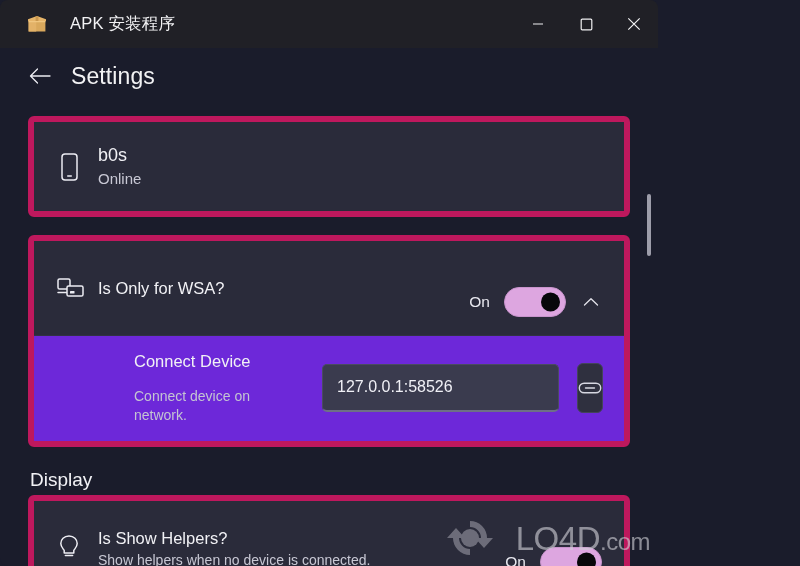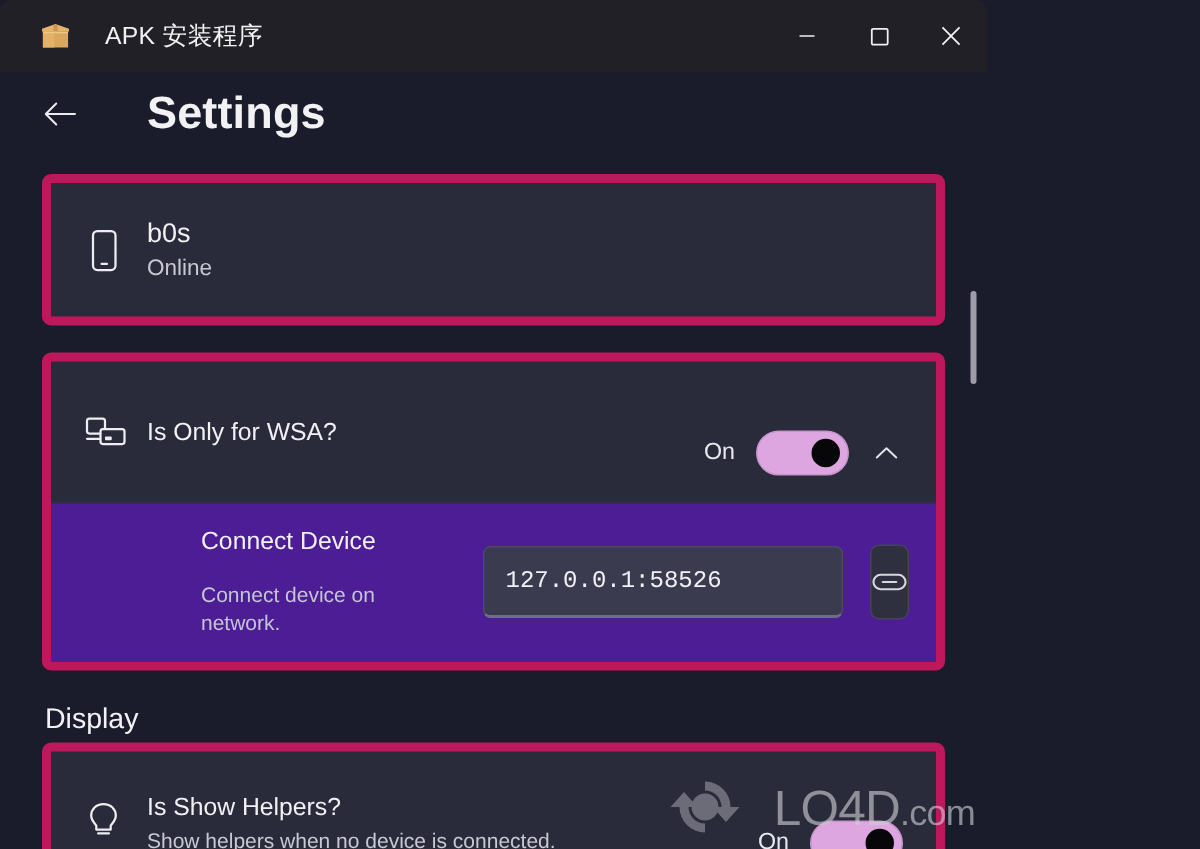--- a/index.html
+++ b/index.html
@@ -49,24 +49,24 @@
   .page-header {
     height: 56px;
     display: flex; align-items: center;
     padding-left: 24px;
   }
   .back-btn {
     width: 32px; height: 32px;
     display: flex; align-items: center; justify-content: center;
   }
   .page-title {
-    margin-left: 42px;
+    margin-left: 15px;
     color: #f2f2f4;
-    font-size: 30px;
-    font-weight: 700;
+    font-size: 23px;
+    font-weight: 400;
     letter-spacing: .1px;
   }
   
   .content {
     position: relative;
     padding: 12px 28px 0 28px;
     height: 462px;
     overflow: hidden;
   }
   .card {
@@ -128,21 +128,21 @@
     border-radius: 50%;
     background: #07070a;
   }
   .chev {
     width: 22px; height: 22px;
     display: flex; align-items: center; justify-content: center;
     color: #e3e3ea;
   }
   
   .sub-row {
-    background: #4c1d95;
+    background: #6d28d9;
     border-top: 1px solid #313244;
     display: flex;
     align-items: center;
     padding: 14px 22px 16px 100px;
     gap: 18px;
   }
   .sub-texts { width: 170px; flex: 0 0 170px; }
   .sub-title {
     color: #f1f1f5;
     font-size: 16.5px;
@@ -156,21 +156,21 @@
   }
   .text-input {
     flex: 1 1 auto;
     height: 48px;
     background: #3a3b4e;
     border: 1px solid #4a4b60;
     border-bottom: 2px solid #6e6f86;
     border-radius: 5px;
     color: #f0f0f6;
     font-size: 16px;
-    font-family: Liberation Mono, monospace;
+    font-family: Liberation Sans, sans-serif;
     padding: 0 14px;
     outline: none;
     max-width: 348px;
   }
   .icon-btn {
     width: 58px; height: 50px;
     background: #2f303f;
     border: 1px solid #43445a;
     border-radius: 6px;
     display: flex; align-items: center; justify-content: center;

